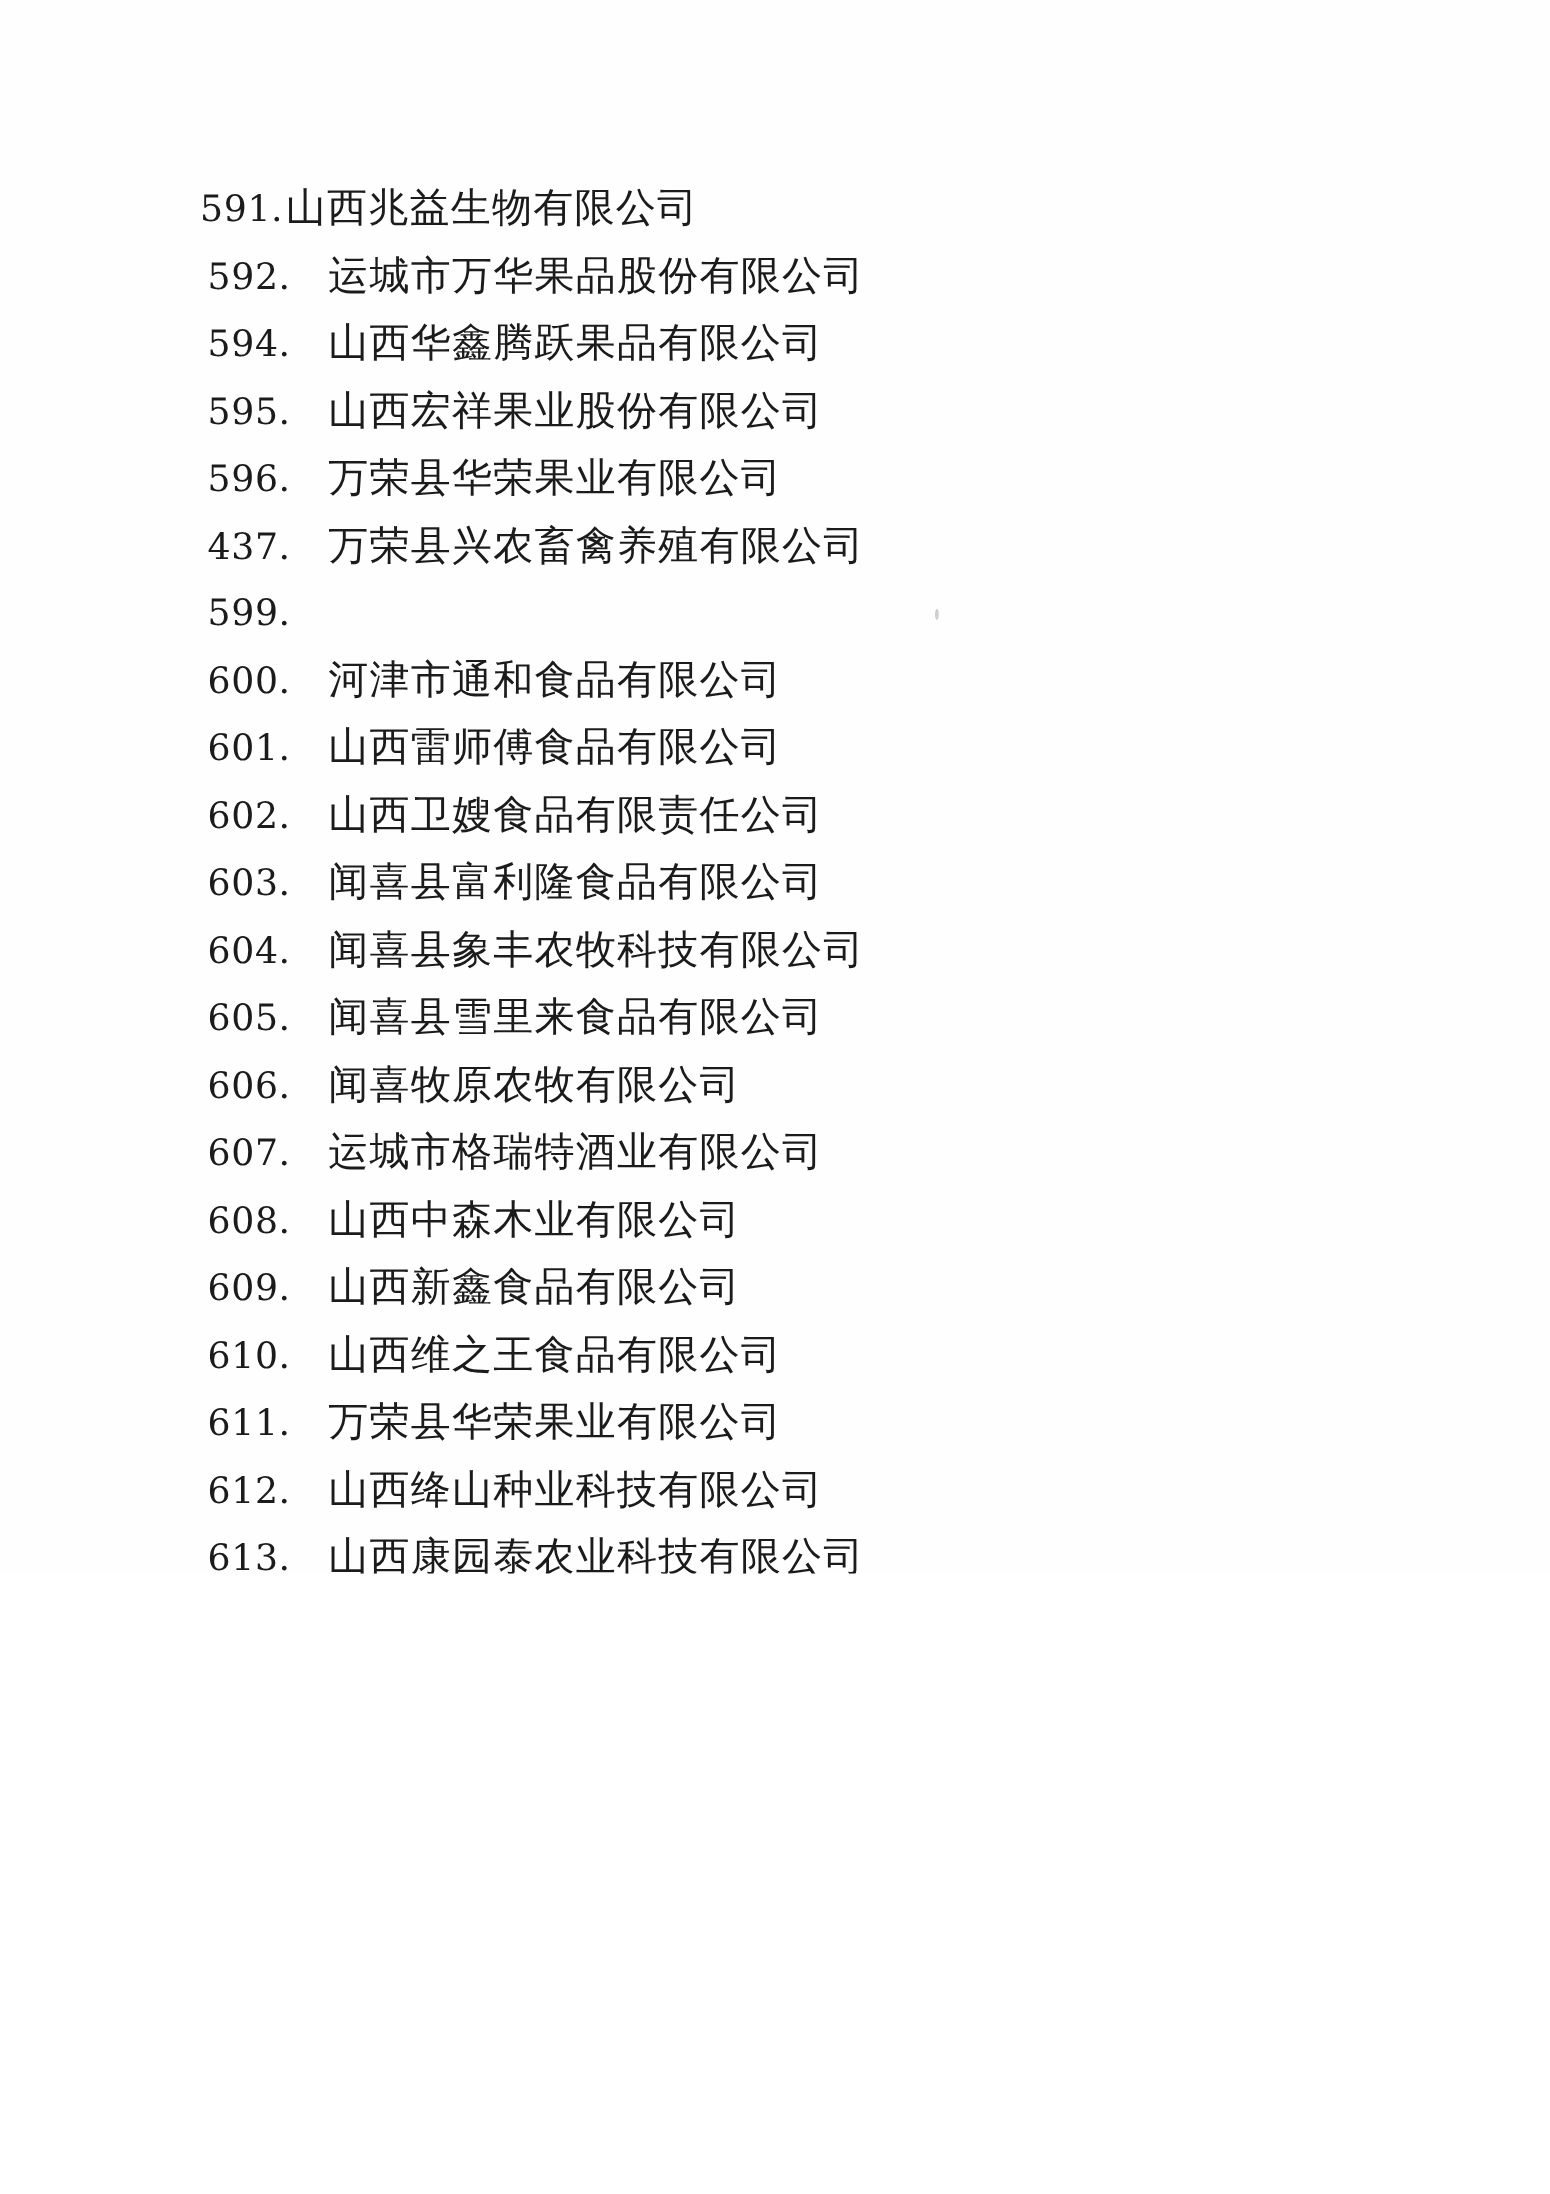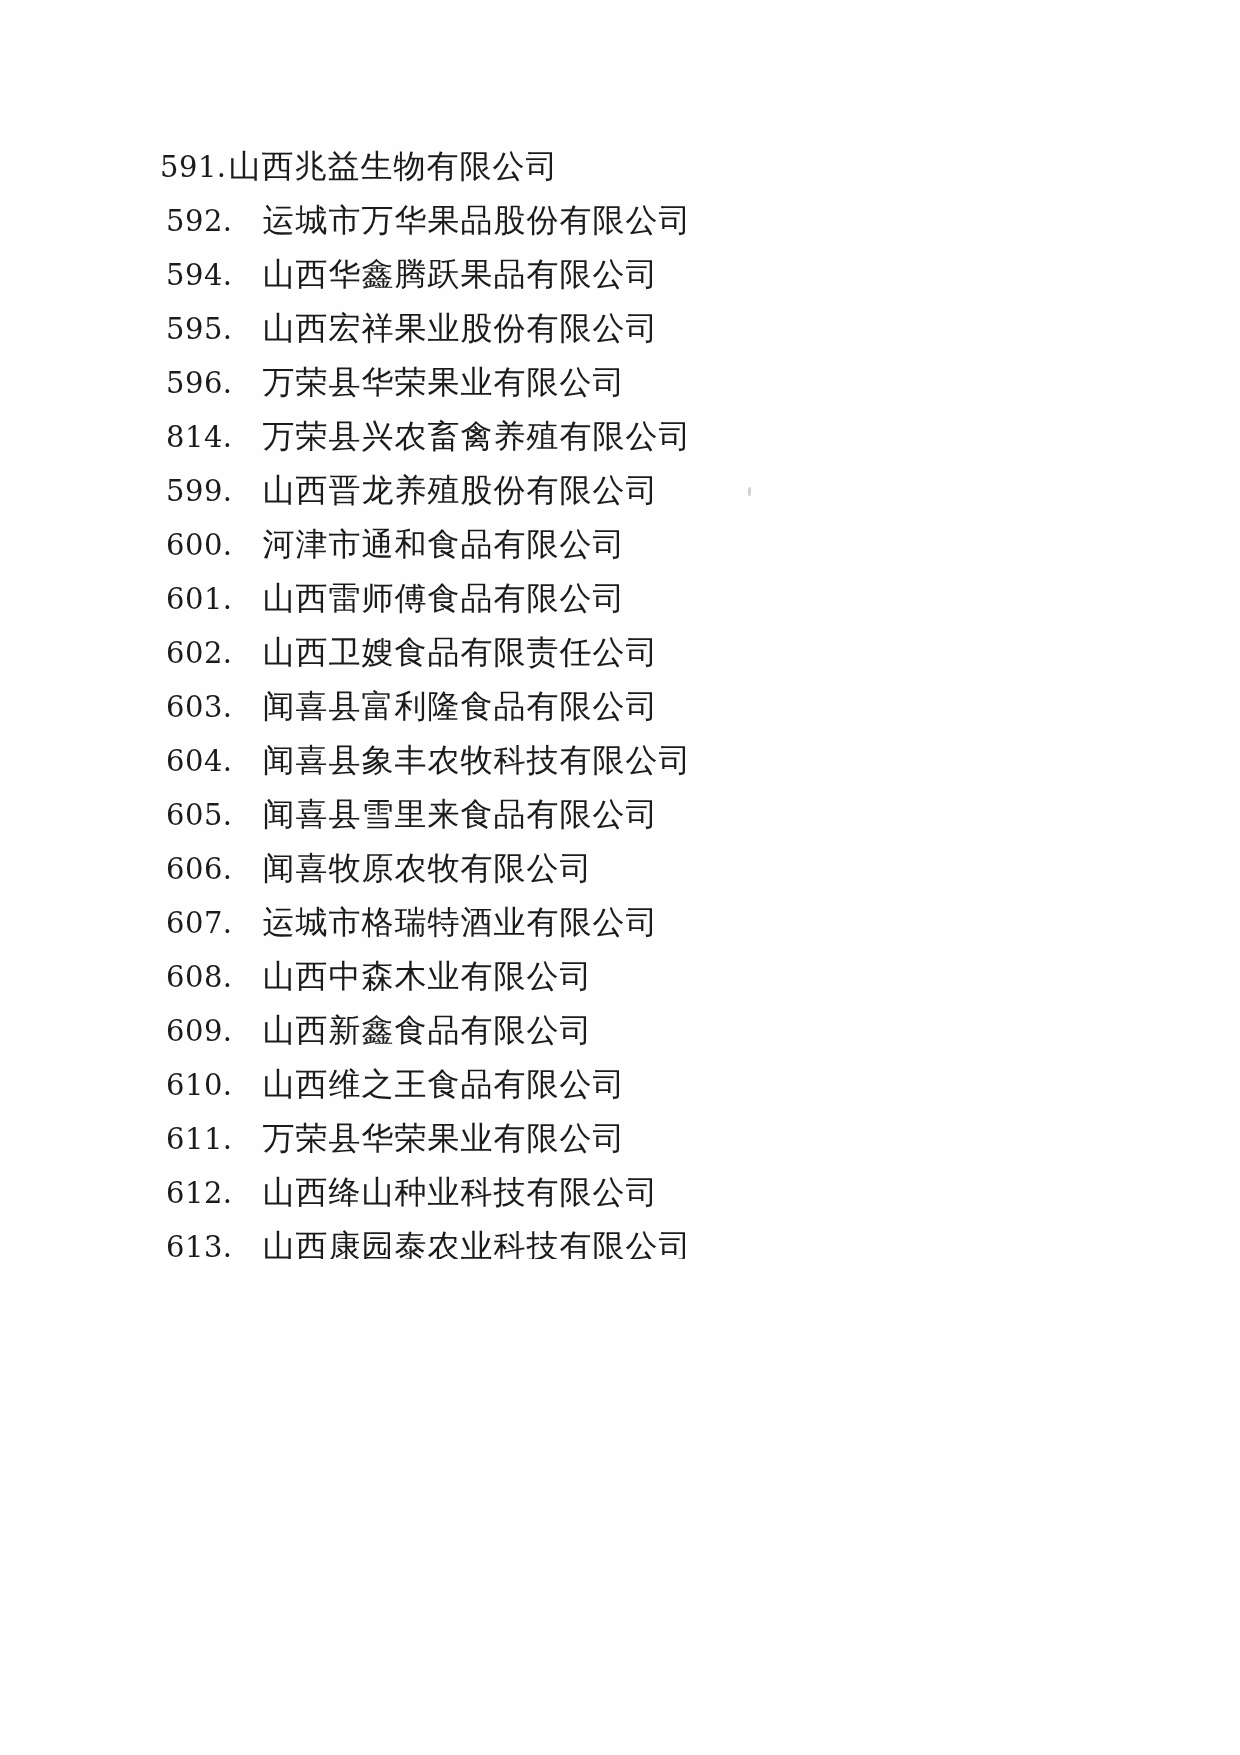--- a/index.html
+++ b/index.html
@@ -92,26 +92,25 @@
       </div>
       <div class="entry">
         <span class="num">595.</span>
         <span class="name">山西宏祥果业股份有限公司</span>
       </div>
       <div class="entry">
         <span class="num">596.</span>
         <span class="name">万荣县华荣果业有限公司</span>
       </div>
       <div class="entry">
-        <span class="num">814.</span>
+        <span class="num">437.</span>
         <span class="name">万荣县兴农畜禽养殖有限公司</span>
       </div>
       <div class="entry">
         <span class="num">599.</span>
-        <span class="name">山西晋龙养殖股份有限公司</span>
       </div>
       <div class="entry">
         <span class="num">600.</span>
         <span class="name">河津市通和食品有限公司</span>
       </div>
       <div class="entry">
         <span class="num">601.</span>
         <span class="name">山西雷师傅食品有限公司</span>
       </div>
       <div class="entry">

